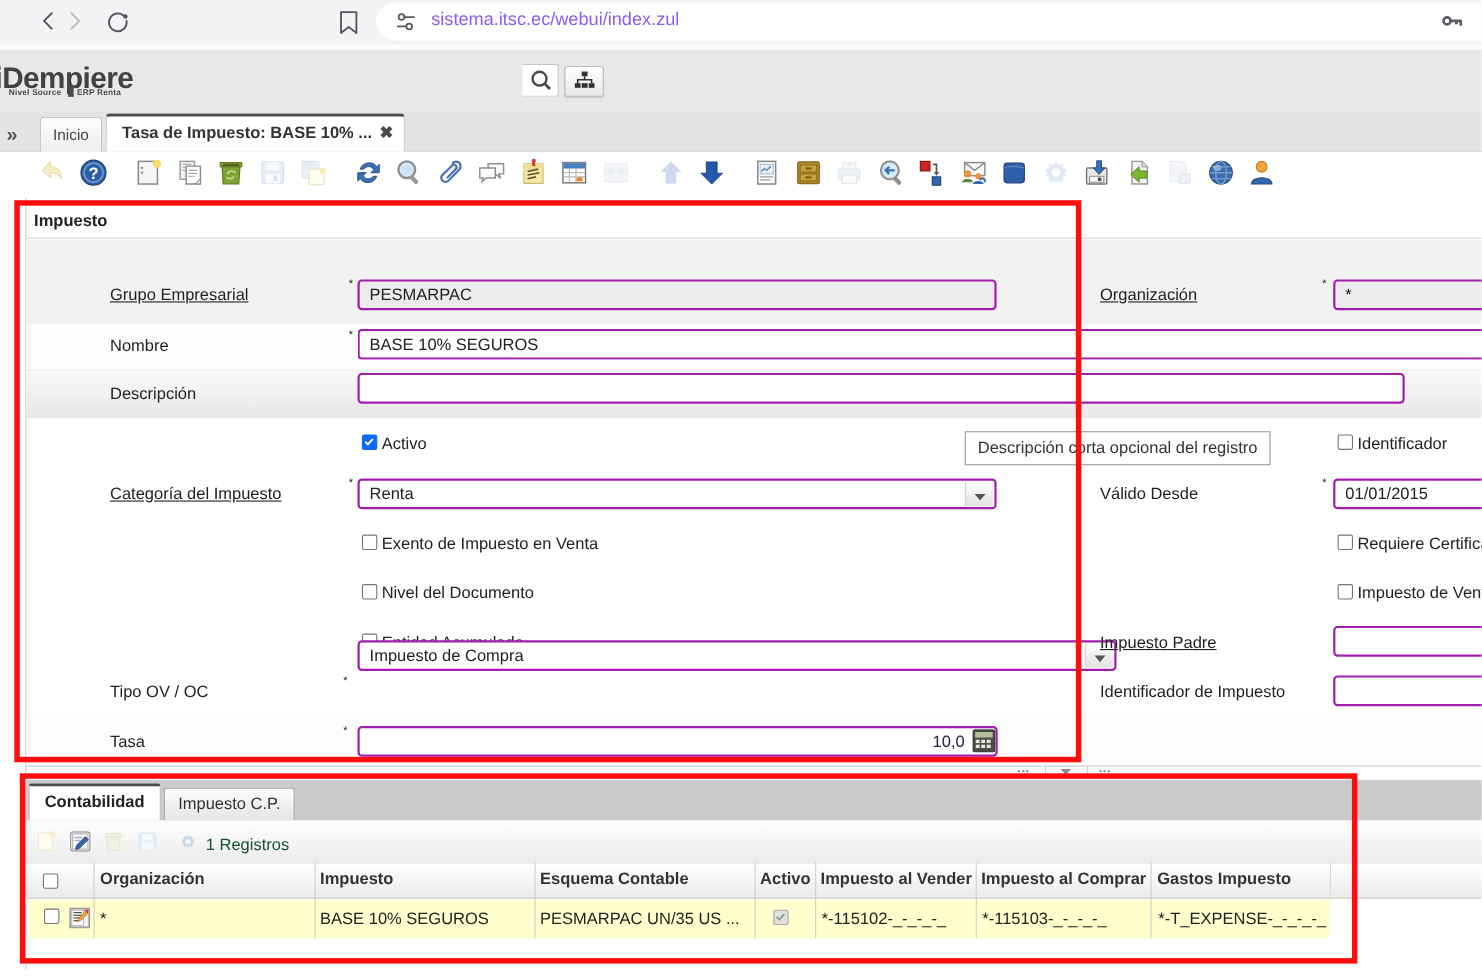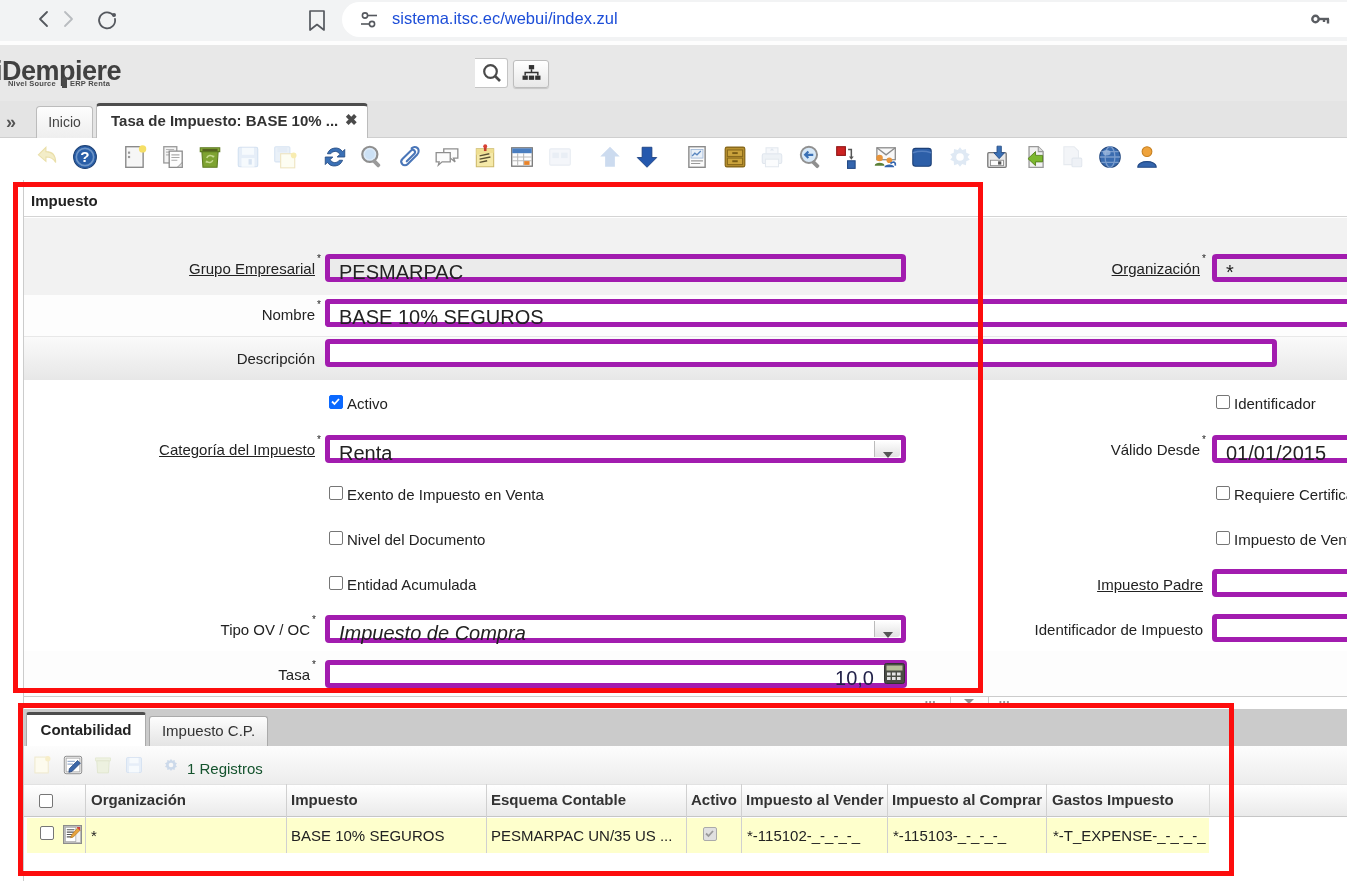--- a/index.html
+++ b/index.html
@@ -1,22 +1,22 @@
 <!DOCTYPE html>
 <html><head>
 <meta charset="utf-8">
 <style>
 * { margin:0; padding:0; box-sizing:border-box; }
 body { font-family:"Liberation Sans", sans-serif; background:#fff; }
 #stage { position:relative; width:1347px; height:890px; overflow:hidden; background:#fff; }
 .abs { position:absolute; }
 .lbl { position:absolute; font-size:15px; color:#222; white-space:nowrap; }
-.rlbl { text-align:right; }
+.rlbl { text-align:left; }
 .ulbl { text-decoration:underline; }
-.fld { position:absolute; height:28px; border:5px solid #a21caf; border-radius:4px; background:#fff; font-size:20px; color:#222; padding:0 0 0 9px; line-height:26px; white-space:nowrap; }
+.fld { position:absolute; height:28px; border:2px solid #a21caf; border-radius:4px; background:#fff; font-size:15px; color:#222; padding:0 0 0 9px; line-height:26px; white-space:nowrap; }
 .dis { background:#ebebeb; }
 .cb { position:absolute; width:14px; height:14px; border:1px solid #767676; border-radius:2px; background:#fff; }
 .cblbl { position:absolute; font-size:15px; color:#222; white-space:nowrap; }
 .combo-btn { position:absolute; right:1px; top:1px; bottom:1px; width:26px; background:linear-gradient(#fefefe,#e2e2e2); border-left:1px solid #bbb; border-radius:0 3px 3px 0; }
 .combo-btn:after { content:""; position:absolute; left:8px; top:11px; border-left:5px solid transparent; border-right:5px solid transparent; border-top:6px solid #555; }
 .redbox { position:absolute; border:5px solid #fd0d0d; z-index:50; }
 </style>
 </head>
 <body>
 <div id="stage">
@@ -36,21 +36,21 @@
 <svg class="abs" style="left:308px;top:10px;" width="18" height="22" viewBox="0 0 18 22">
       <path d="M2 1 H16 V20 L9 14.5 L2 20 Z" fill="none" stroke="#55585e" stroke-width="1.7" stroke-linejoin="round"></path>
     </svg>
 <div class="abs" style="left:342px;top:2px;width:1005px;height:35px;background:#fff;border-radius:18px 0 0 18px;"></div>
 <svg class="abs" style="left:360px;top:11px;" width="18" height="18" viewBox="0 0 18 18">
       <circle cx="5" cy="4.5" r="2.6" fill="none" stroke="#55585e" stroke-width="1.6"></circle>
       <line x1="8" y1="4.5" x2="17" y2="4.5" stroke="#55585e" stroke-width="1.6"></line>
       <circle cx="12" cy="13" r="2.6" fill="none" stroke="#55585e" stroke-width="1.6"></circle>
       <line x1="1" y1="13" x2="9" y2="13" stroke="#55585e" stroke-width="1.6"></line>
     </svg>
-<div class="abs" style="left:392px;top:9px;font-size:16.5px;color:#1d4ed8;">sistema.itsc.ec/webui/index.zul</div>
+<div class="abs" style="left:392px;top:9px;font-size:16.5px;color:#8b5cf6;">sistema.itsc.ec/webui/index.zul</div>
 <svg class="abs" style="left:1310px;top:10px;" width="22" height="19" viewBox="0 0 22 19">
       <circle cx="5.5" cy="9" r="3.2" fill="none" stroke="#5a5d62" stroke-width="2.4"></circle>
       <line x1="8.7" y1="9" x2="19" y2="9" stroke="#5a5d62" stroke-width="2.4"></line>
       <line x1="18" y1="9" x2="18" y2="13.5" stroke="#5a5d62" stroke-width="2.4"></line>
       <line x1="14" y1="9" x2="14" y2="12" stroke="#5a5d62" stroke-width="2.4"></line>
     </svg>
 
 <div class="abs" style="left:0;top:45px;width:1347px;height:56px;background:#e8e8e8;"></div>
 <div class="abs" style="left:-5px;top:56px;font-size:27px;font-weight:bold;color:#414141;letter-spacing:-0.5px;">iDempiere</div>
 <div class="abs" style="left:8px;top:79px;font-size:7.5px;font-weight:bold;color:#4a4a4a;letter-spacing:0.2px;">Nivel Source</div>
@@ -291,40 +291,41 @@
 
 <div class="cb" style="left:329px;top:486px;"></div>
 <div class="cblbl" style="left:347px;top:486px;">Exento de Impuesto en Venta</div>
 <div class="cb" style="left:329px;top:531px;"></div>
 <div class="cblbl" style="left:347px;top:531px;">Nivel del Documento</div>
 <div class="cb" style="left:329px;top:576px;"></div>
 <div class="cblbl" style="left:347px;top:576px;">Entidad Acumulada</div>
 
 <div class="lbl rlbl" style="left:100px;top:621px;width:210px;">Tipo OV / OC</div>
     <div class="lbl" style="left:312px;top:614px;font-size:10px;">*</div>
-<div class="fld" style="left:325px;top:615px;width:581px;font-style:italic;">Impuesto de Compra<span class="combo-btn"></span></div>
+<div class="fld" style="left:325px;top:582px;width:690px;">Impuesto de Compra<span class="combo-btn"></span></div>
 
 <div class="lbl rlbl" style="left:100px;top:666px;width:210px;">Tasa</div>
     <div class="lbl" style="left:312px;top:659px;font-size:10px;">*</div>
 <div class="fld" style="left:325px;top:660px;width:582px;color:#22224a;text-align:right;padding-right:28px;">10,0</div>
 <svg class="abs" style="left:884px;top:663px;z-index:5;" width="21" height="21" viewBox="0 0 21 21">
       <rect x="0.5" y="0.5" width="20" height="20" rx="2" fill="#4a4d45" stroke="#333"></rect>
       <rect x="2.5" y="2.5" width="16" height="5" fill="#b6bd9a"></rect>
       <rect x="3" y="9.5" width="3.6" height="3" fill="#e5e5e5"></rect>
       <rect x="8" y="9.5" width="3.6" height="3" fill="#e5e5e5"></rect>
       <rect x="13" y="9.5" width="3.6" height="3" fill="#e5e5e5"></rect>
       <rect x="3" y="14" width="3.6" height="3" fill="#e5e5e5"></rect>
       <rect x="8" y="14" width="3.6" height="3" fill="#e5e5e5"></rect>
       <rect x="13" y="14" width="3.6" height="3" fill="#e5e5e5"></rect>
     </svg>
 
 <div class="lbl rlbl ulbl" style="left:1000px;top:260px;width:200px;">Organización</div>
     <div class="lbl" style="left:1202px;top:253px;font-size:10px;">*</div>
 <div class="fld dis" style="left:1212px;top:254px;width:140px;">*</div>
 
+<div class="abs" style="left:877px;top:392px;width:278px;height:31px;background:#fff;border:1px solid #999;z-index:20;font-size:15px;color:#333;text-align:center;line-height:29px;">Descripción corta opcional del registro</div>
 <div class="cb" style="left:1216px;top:395px;"></div>
 <div class="cblbl" style="left:1234px;top:395px;">Identificador</div>
 
 <div class="lbl rlbl" style="left:1000px;top:441px;width:200px;">Válido Desde</div>
     <div class="lbl" style="left:1202px;top:434px;font-size:10px;">*</div>
 <div class="fld" style="left:1212px;top:435px;width:140px;">01/01/2015</div>
 
 <div class="cb" style="left:1216px;top:486px;"></div>
 <div class="cblbl" style="left:1234px;top:486px;">Requiere Certificado</div>
 <div class="cb" style="left:1216px;top:531px;"></div>

